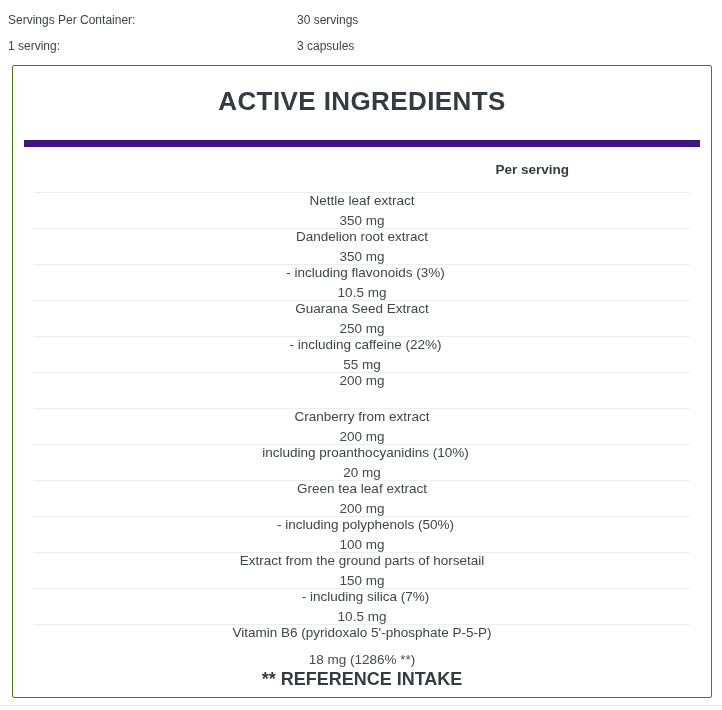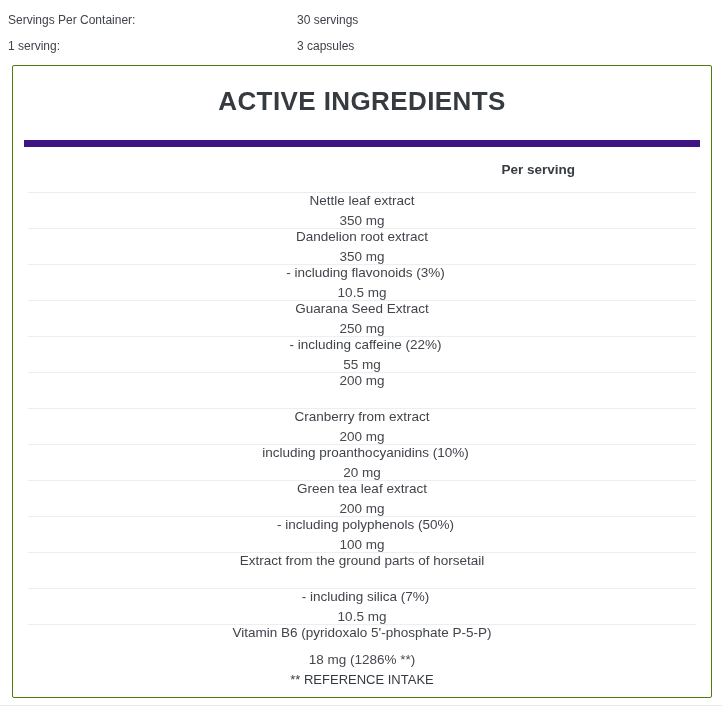--- a/index.html
+++ b/index.html
@@ -34,21 +34,21 @@
     font-weight: 600;
     letter-spacing: 0.4px;
     color: #363b42;
   }
   .accent-bar {
     height: 7px;
     margin: 22px 11px 0 11px;
     background: #3e1582;
   }
 
-  .table-body { margin: 0 15px; }
+  .table-body { margin: 0 21px; }
   .header-row {
     height: 46px;
     display: flex;
     justify-content: flex-end;
     align-items: center;
     padding-right: 121px;
     border-bottom: 1px solid #ececec;
     font-size: 13.5px;
     font-weight: bold;
     color: #363b42;
@@ -64,22 +64,22 @@
   .row:last-of-type { border-bottom: none; gap: 12px; }
   .row .name { flex: 1; color: #40444b; }
   .row.sub .name { padding-left: 7px; }
   .row .value { width: 190px; text-align: center; color: #45494f; }
 
   .footer-note {
     height: 36px;
     display: flex;
     align-items: center;
     justify-content: center;
-    font-size: 13px;
-    font-weight: normal;
+    font-size: 18px;
+    font-weight: bold;
     color: #363b42;
   }
 
   .page-divider {
     margin-top: 7px;
     border-top: 1px solid #e9e9e9;
     width: 722px;
     height: 0;
   }
 </style>
@@ -140,20 +140,21 @@
     <div class="row">
       <div class="name">Green tea leaf extract</div>
       <div class="value">200 mg</div>
     </div>
     <div class="row sub">
       <div class="name">- including polyphenols (50%)</div>
       <div class="value">100 mg</div>
     </div>
     <div class="row">
       <div class="name">Extract from the ground parts of horsetail</div>
+      <div class="value">150 mg</div>
     </div>
     <div class="row sub">
       <div class="name">- including silica (7%)</div>
       <div class="value">10.5 mg</div>
     </div>
     <div class="row">
       <div class="name">Vitamin B6 (pyridoxalo 5'-phosphate P-5-P)</div>
       <div class="value">18 mg (1286% **)</div>
     </div>
   </div>

